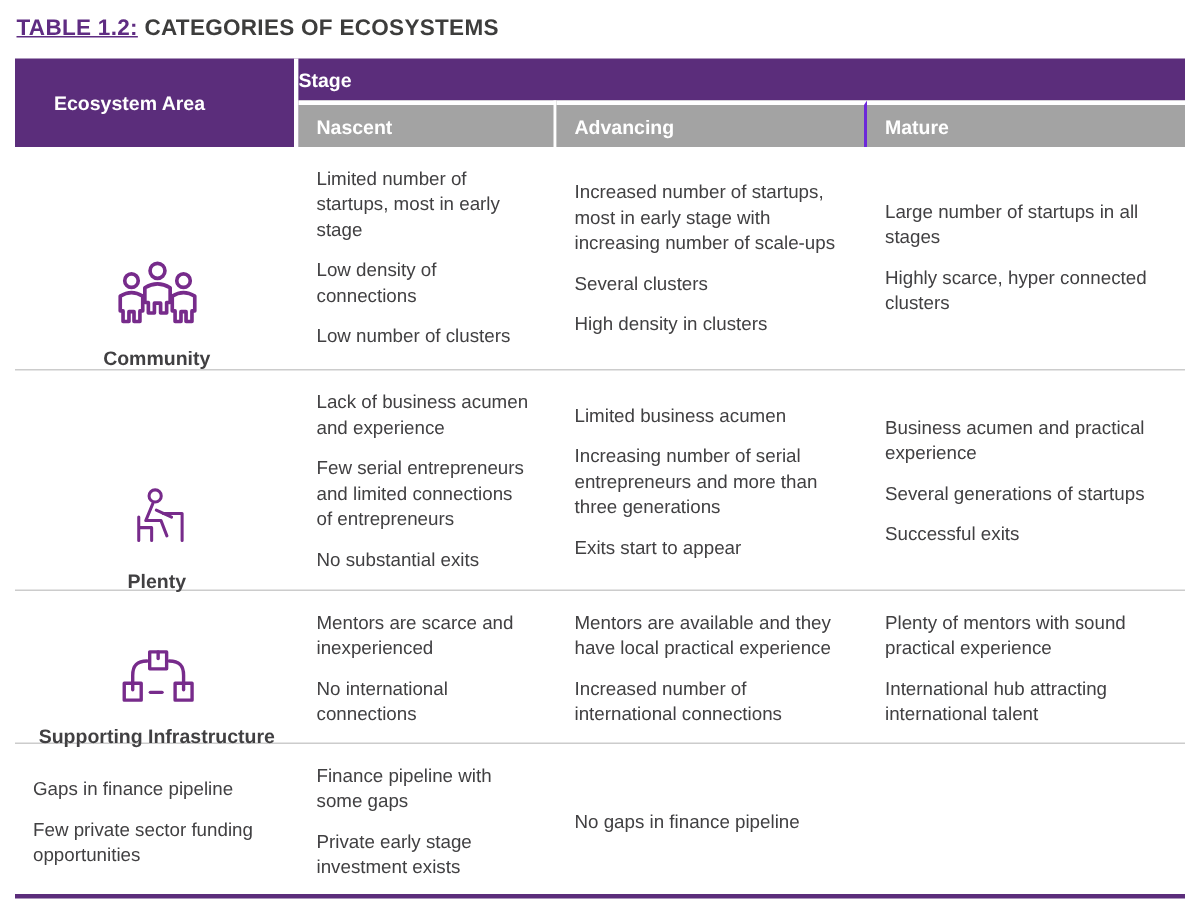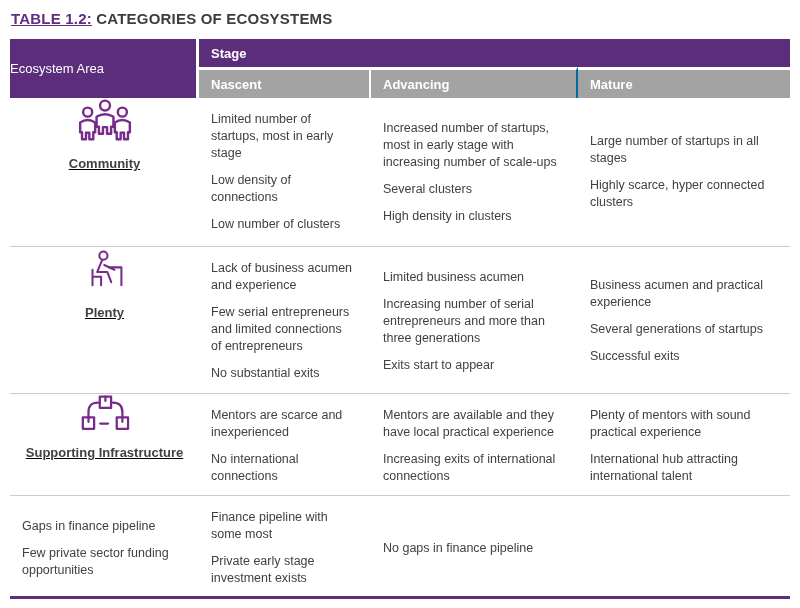--- a/index.html
+++ b/index.html
@@ -16,36 +16,36 @@
     font-family:"Liberation Sans","DejaVu Sans",sans-serif;}
   .page{padding:8px 10px 0 10px;}
   .title{font-size:15px;font-weight:bold;margin:2px 0 12px 1px;letter-spacing:.2px;}
   .title-prefix{color:var(--title_accent);text-decoration:underline;}
   .title-main{color:var(--title_text);}
   .table{width:780px;}
   .grid{display:grid;grid-template-columns:189px 172px 207px 212px;}
   .header-grid{grid-template-rows:28px 31px;}
   .cell{min-width:0;}
   .corner{grid-row:1/3;grid-column:1;background:var(--header_purple);color:#fff;
-    font-weight:normal;font-size:13px;display:flex;align-items:center;padding-left:0;
+    font-weight:bold;font-size:13px;display:flex;align-items:center;padding-left:26px;
     border-right:3px solid #fff;}
   .stage{grid-column:2/5;grid-row:1;background:var(--header_purple);color:#fff;
-    font-weight:bold;font-size:13px;display:flex;align-items:center;padding-left:12px;}
+    font-weight:bold;font-size:13px;display:flex;align-items:center;padding-left:0;}
   .sub{grid-row:2;background:var(--subheader_gray);color:#fff;font-weight:bold;
     font-size:13px;display:flex;align-items:center;padding-left:12px;border-top:3px solid #fff;text-align:center;}
   .sub-0{grid-column:2;border-right:2px solid #fff;}
-  .sub-1{grid-column:3;border-right:2px solid #0369a1;}
+  .sub-1{grid-column:3;border-right:2px solid #6d28d9;}
   .sub-2{grid-column:4;}
   .body-row{border-top:1px solid var(--row_divider);}
   .body-row.first{border-top:none;}
   .row-community{height:148px;}
   .row-skills{height:147px;}
   .row-infrastructure{height:102px;}
   .row-investment{height:104px;border-bottom:3px solid var(--header_purple);}
-  .area{display:flex;flex-direction:column;align-items:center;justify-content:flex-start;text-decoration:underline;}
+  .area{display:flex;flex-direction:column;align-items:center;justify-content:flex-end;}
   .area-label{font-weight:bold;font-size:13px;color:var(--body_text);margin-top:11px;
     text-align:center;}
   .text{display:flex;flex-direction:column;justify-content:center;
     padding:8px 16px 8px 12px;}
   .text p{font-size:12.5px;line-height:1.36;color:var(--body_text);margin:5px 0;}
   .icon{display:block;line-height:0;}
   .icon svg .stroke{fill:none;stroke:var(--icon_purple);stroke-width:2.6;
     stroke-linecap:round;stroke-linejoin:round;}
   .icon svg .node{fill:#fff;stroke:var(--icon_purple);stroke-width:2.6;}
 </style>
@@ -145,35 +145,35 @@
           </svg>
         </span>
         <span class="area-label">Supporting Infrastructure</span>
       </div>
       <div class="cell text">
         <p>Mentors are scarce and inexperienced</p>
         <p>No international connections</p>
       </div>
       <div class="cell text">
         <p>Mentors are available and they have local practical experience</p>
-        <p>Increasing exits of international connections</p>
+        <p>Increased number of international connections</p>
       </div>
       <div class="cell text">
         <p>Plenty of mentors with sound practical experience</p>
         <p>International hub attracting international talent</p>
       </div>
     </div>
 
     <div class="grid body-row row-investment">
       <div class="cell text">
         <p>Gaps in finance pipeline</p>
         <p>Few private sector funding opportunities</p>
       </div>
       <div class="cell text">
-        <p>Finance pipeline with some most</p>
+        <p>Finance pipeline with some gaps</p>
         <p>Private early stage investment exists</p>
       </div>
       <div class="cell text">
         <p>No gaps in finance pipeline</p>
       </div>
     </div>
 
   </div>
 </div>
 

